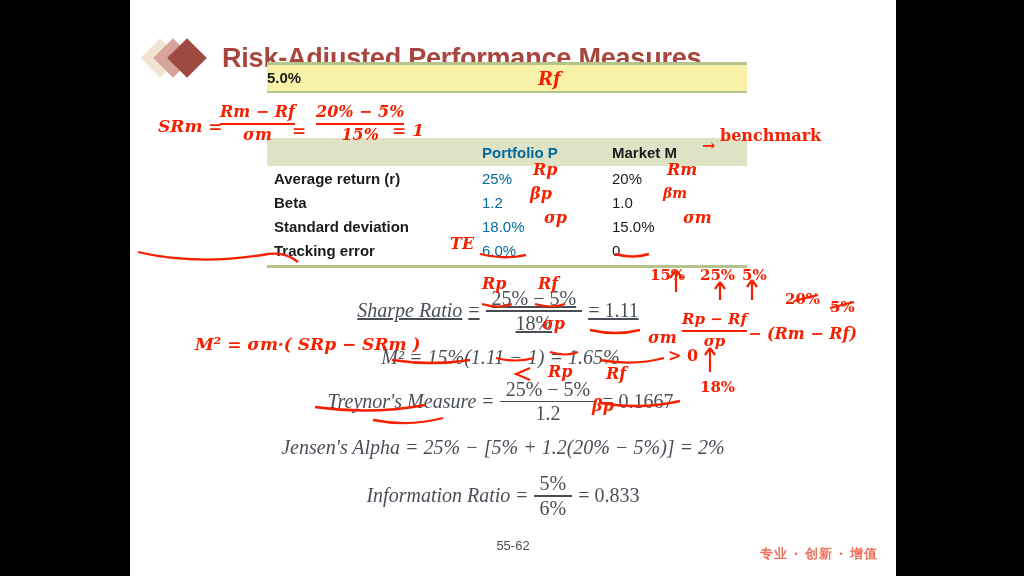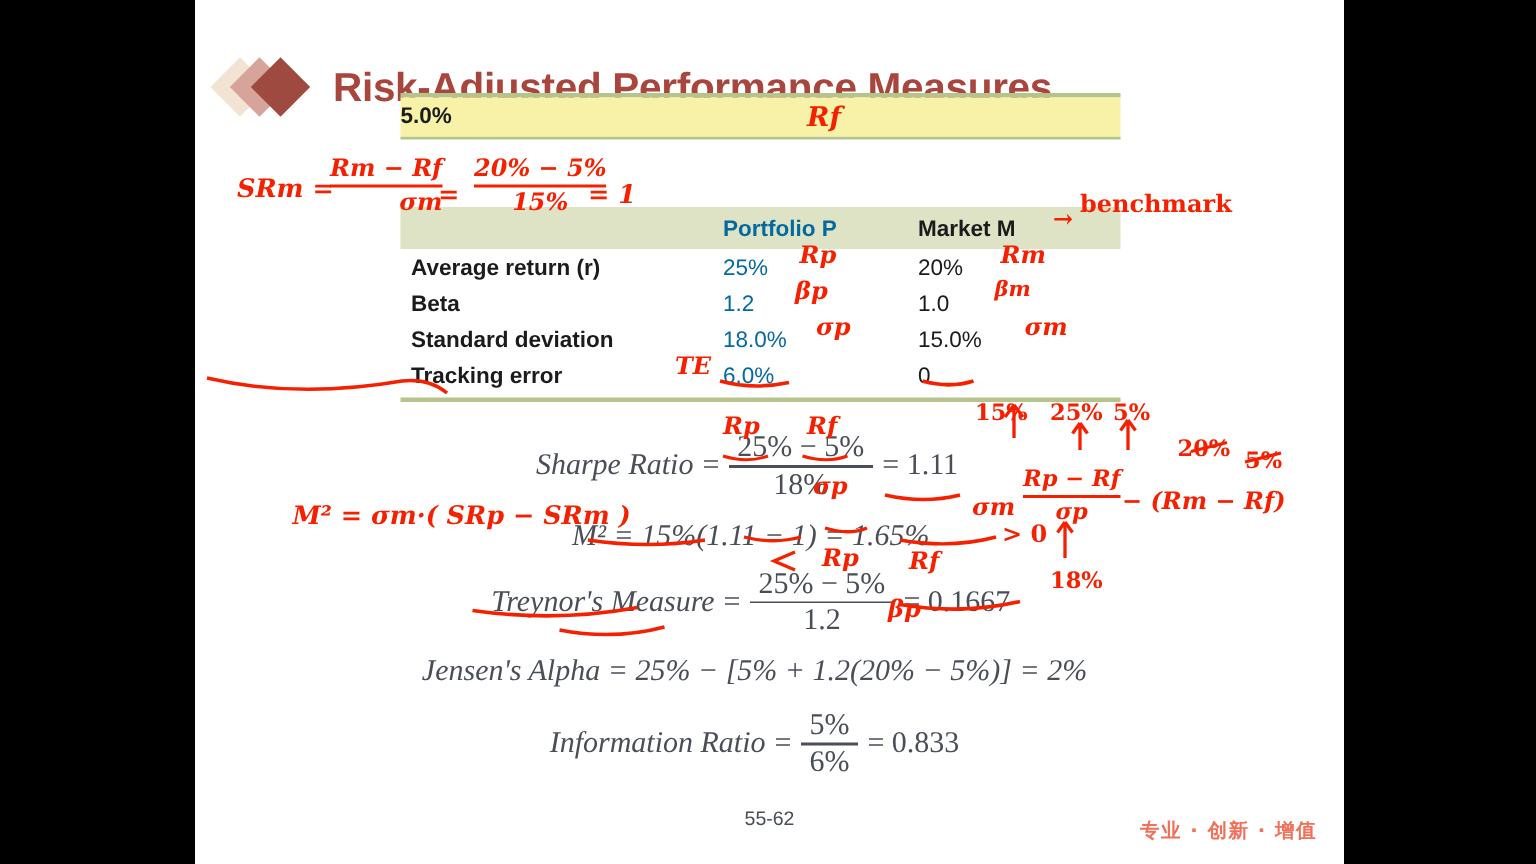--- a/index.html
+++ b/index.html
@@ -113,21 +113,21 @@
       <div class="mt-row">
         <div class="c-label">Tracking error</div>
         <div class="c-p">6.0%</div>
         <div class="c-m">0</div>
       </div>
       <div class="mt-rule"></div>
     </div>
 
     <div class="formulas">
 
-      <div class="fline" style="margin-left:-30px;">
+      <div class="fline" style="margin-left:-30px;text-decoration:underline;">
         <span class="fname">Sharpe Ratio</span>
         <span class="eq">=</span>
         <span class="frac">
           <span class="num">25% − 5%</span>
           <span class="bar"></span>
           <span class="den">18%</span>
         </span>
         <span class="rhs">= 1.11</span>
       </div>
 
@@ -161,21 +161,21 @@
         <span class="rhs">= 0.833</span>
       </div>
     </div>
 
     <div class="page-num">55-62</div>
     <div class="watermark">专业 · 创新 · 增值</div>
 
     <div class="ink">
 
       <div class="hw" style="left:28px;top:118px;font-size:17px;">SRm =</div>
-      <div class="hw-frac" style="left:90px;top:104px;font-size:16px;align-items:flex-end;">
+      <div class="hw-frac" style="left:90px;top:104px;font-size:16px;">
         <span>Rm − Rf</span>
         <span class="hbar"></span>
         <span>σm</span>
       </div>
       <div class="hw" style="left:162px;top:122px;font-size:17px;">=</div>
       <div class="hw-frac" style="left:186px;top:104px;font-size:16px;">
         <span>20% − 5%</span>
         <span class="hbar"></span>
         <span>15%</span>
       </div>

